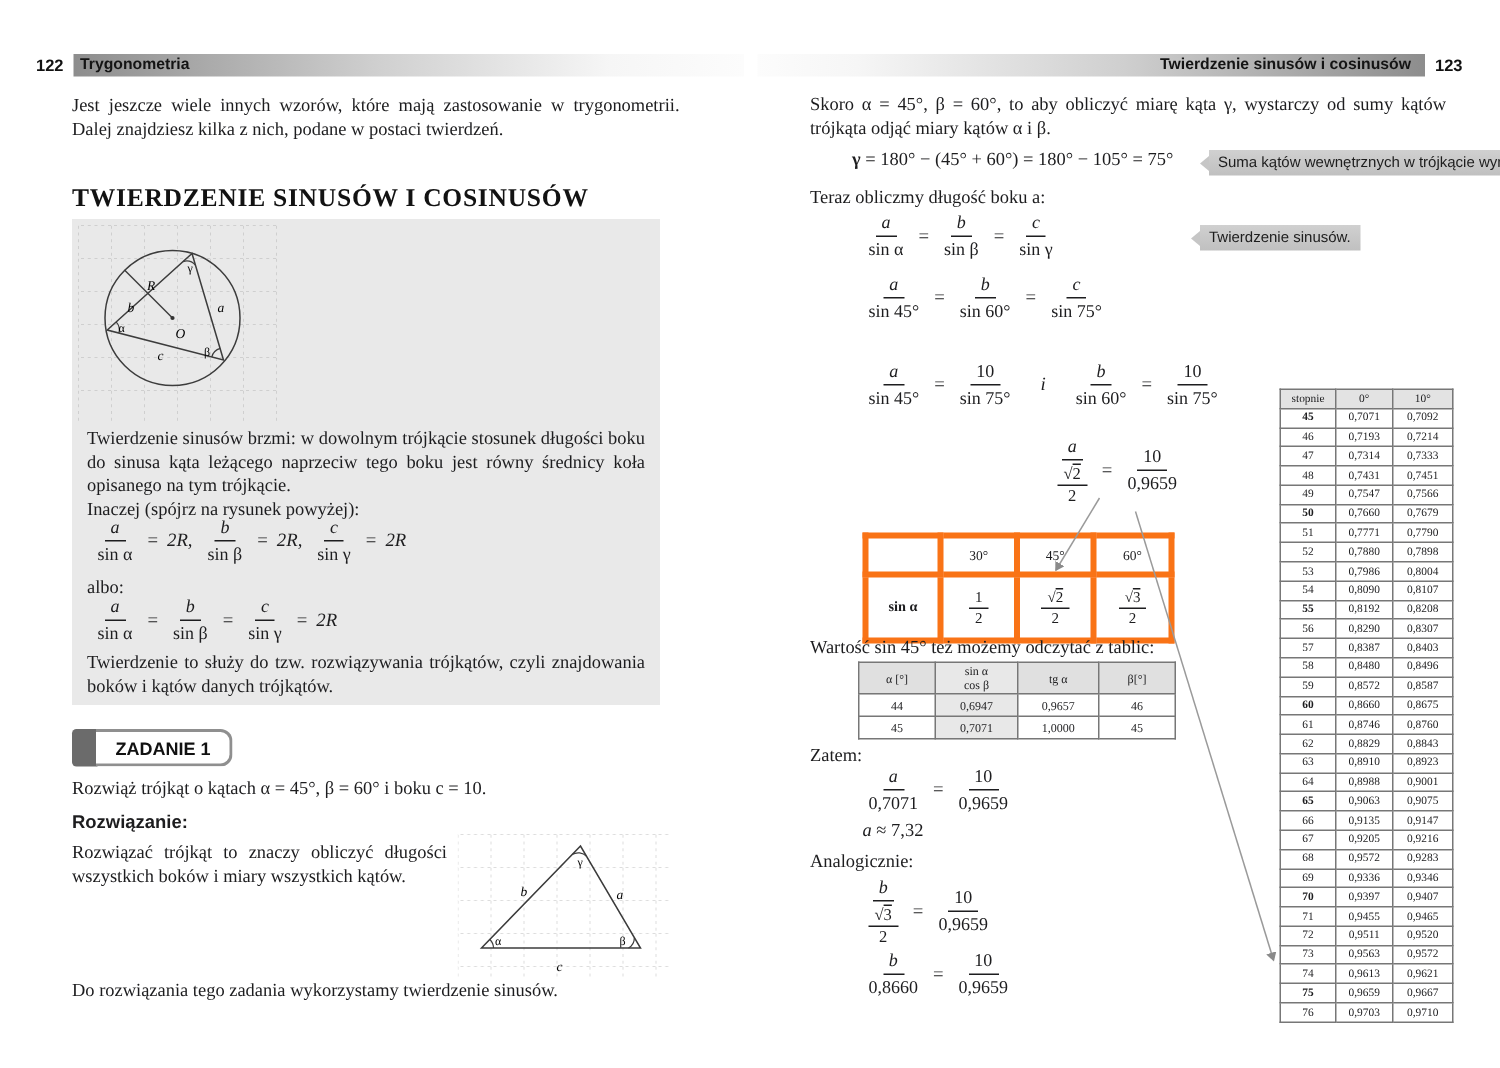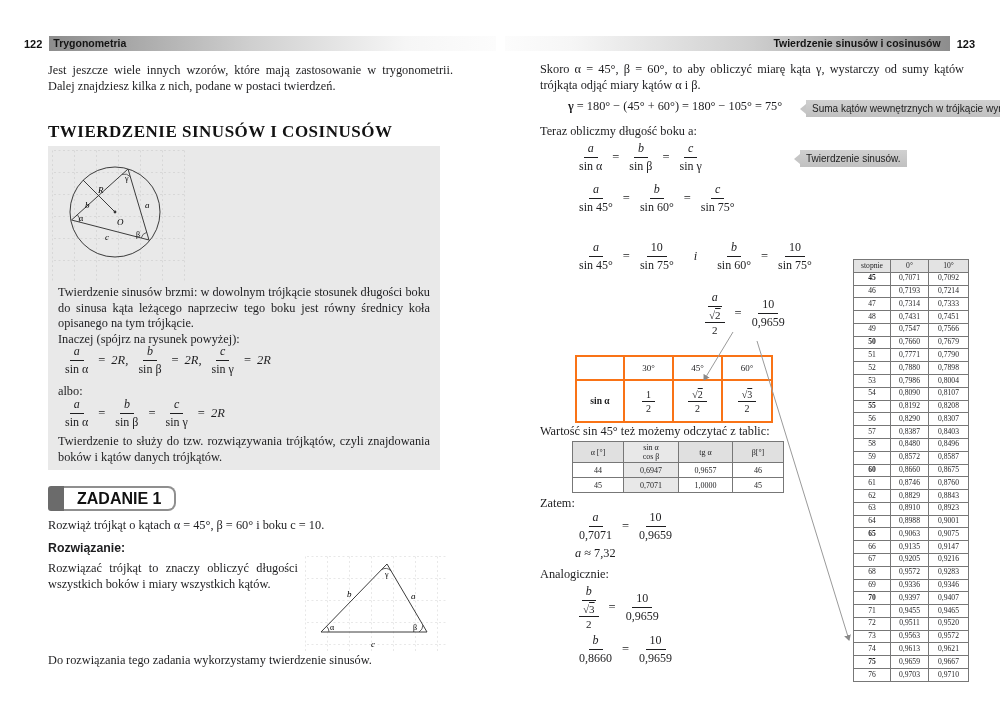--- a/index.html
+++ b/index.html
@@ -24,29 +24,29 @@
   .den .frac,.num .frac{margin:0;font-size:.92em;}
   .op{margin:0 3px;}
   .op.it{font-style:italic;}
   .op.sep{font-style:italic;margin:0 13px;}
   .ovl{text-decoration:overline;}
   i{font-style:italic;}
   .badge{display:flex;align-items:stretch;height:25px;}
   .badge .sq{width:17px;background:#6b6b6b;border-radius:3px 0 0 3px;}
   .badge .lbl{display:flex;align-items:center;border:2px solid #8f8f8f;border-left:none;
         border-radius:0 8px 8px 0;padding:0 13px;background:#fff;margin-left:-1px;
-        font-family:"Liberation Sans",sans-serif;font-weight:bold;font-size:16px;color:#111;}
+        font-family:"Liberation Sans",sans-serif;font-weight:bold;font-size:12px;color:#111;}
   .sol-label{font-family:"Liberation Sans",sans-serif;font-weight:bold;font-size:12.3px;}
   .tag{position:absolute;font-family:"Liberation Sans",sans-serif;font-size:10px;color:#1d1d1d;
        background:linear-gradient(to bottom,#d0d0d0,#c0c0c0);padding:3px 6px 3px 6px;white-space:nowrap;}
   .tag::before{content:"";position:absolute;left:-6px;top:50%;transform:translateY(-50%);
        border-style:solid;border-width:5px 6px 5px 0;border-color:transparent #c6c6c6 transparent transparent;}
   table{border-collapse:collapse;}
   .t1{font-size:9px;}
-  .t1 td{border:2px solid #f97316;text-align:center;background:#fff;}
+  .t1 td{border:4px solid #f97316;text-align:center;background:#fff;}
   .t1 .hrow td{height:20px;}
   .t1 .vrow td{height:38px;}
   .t1 .rowlab{font-weight:bold;font-size:9.5px;}
   .t1 .cellf .frac{font-size:10px;}
   .t2{font-size:8px;}
   .t2 td,.t2 th{border:1px solid #777;text-align:center;padding:1px 4px;font-weight:normal;background:#fff;}
   .t2 thead th{background:#e0e0e0;}
   .t2 .shade{background:#e8e8e8;}
   .t2 tbody td{height:12px;text-align:center;}
   .t3{font-size:7.6px;}

